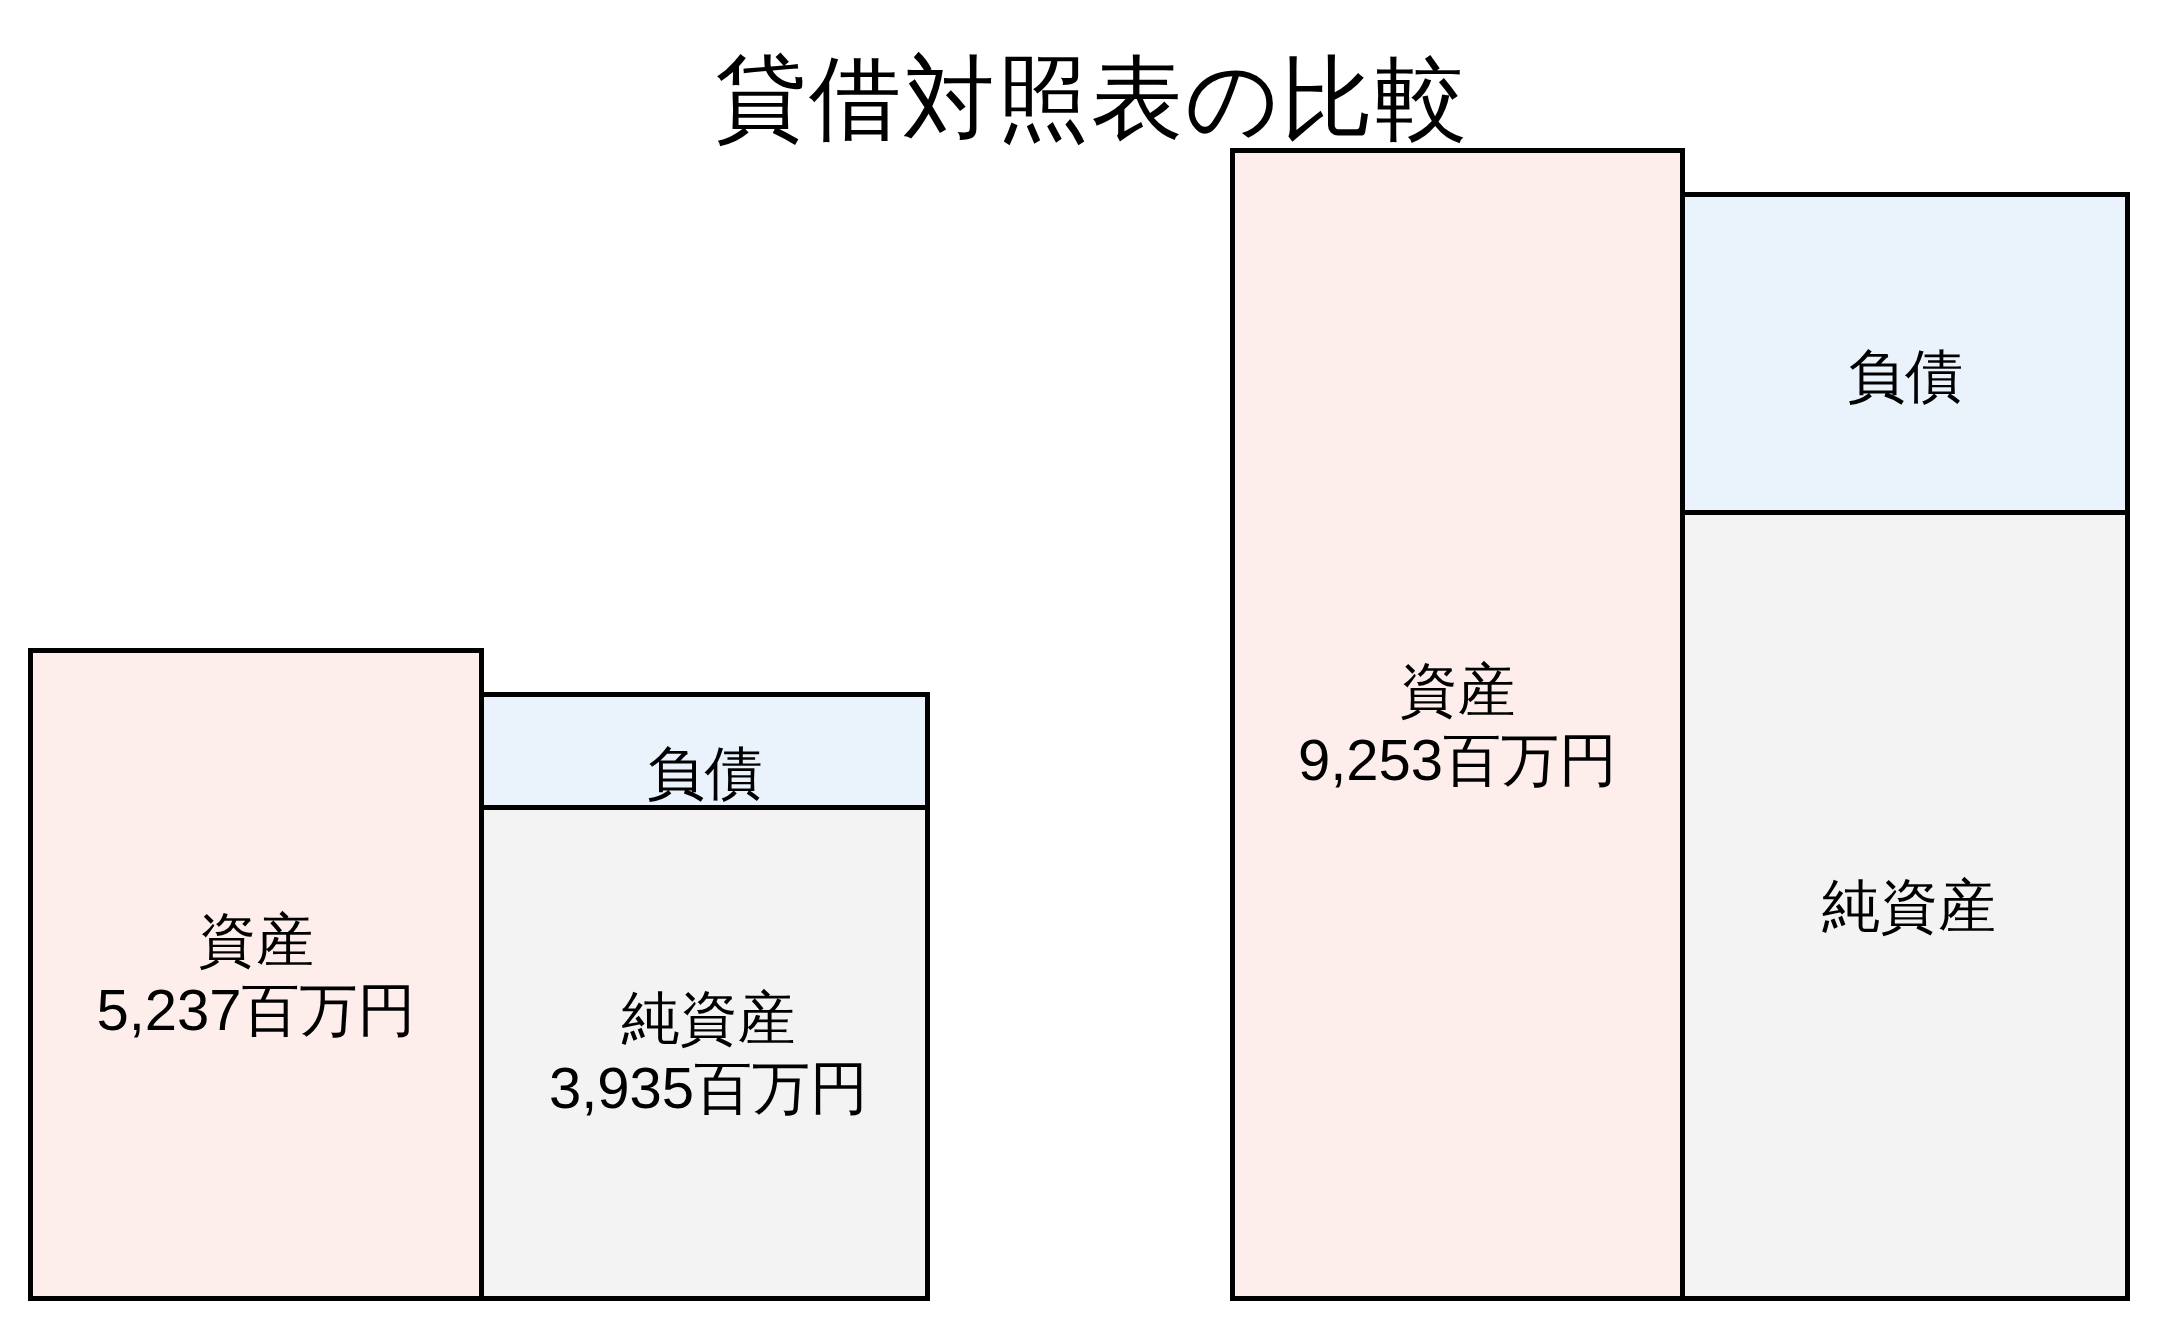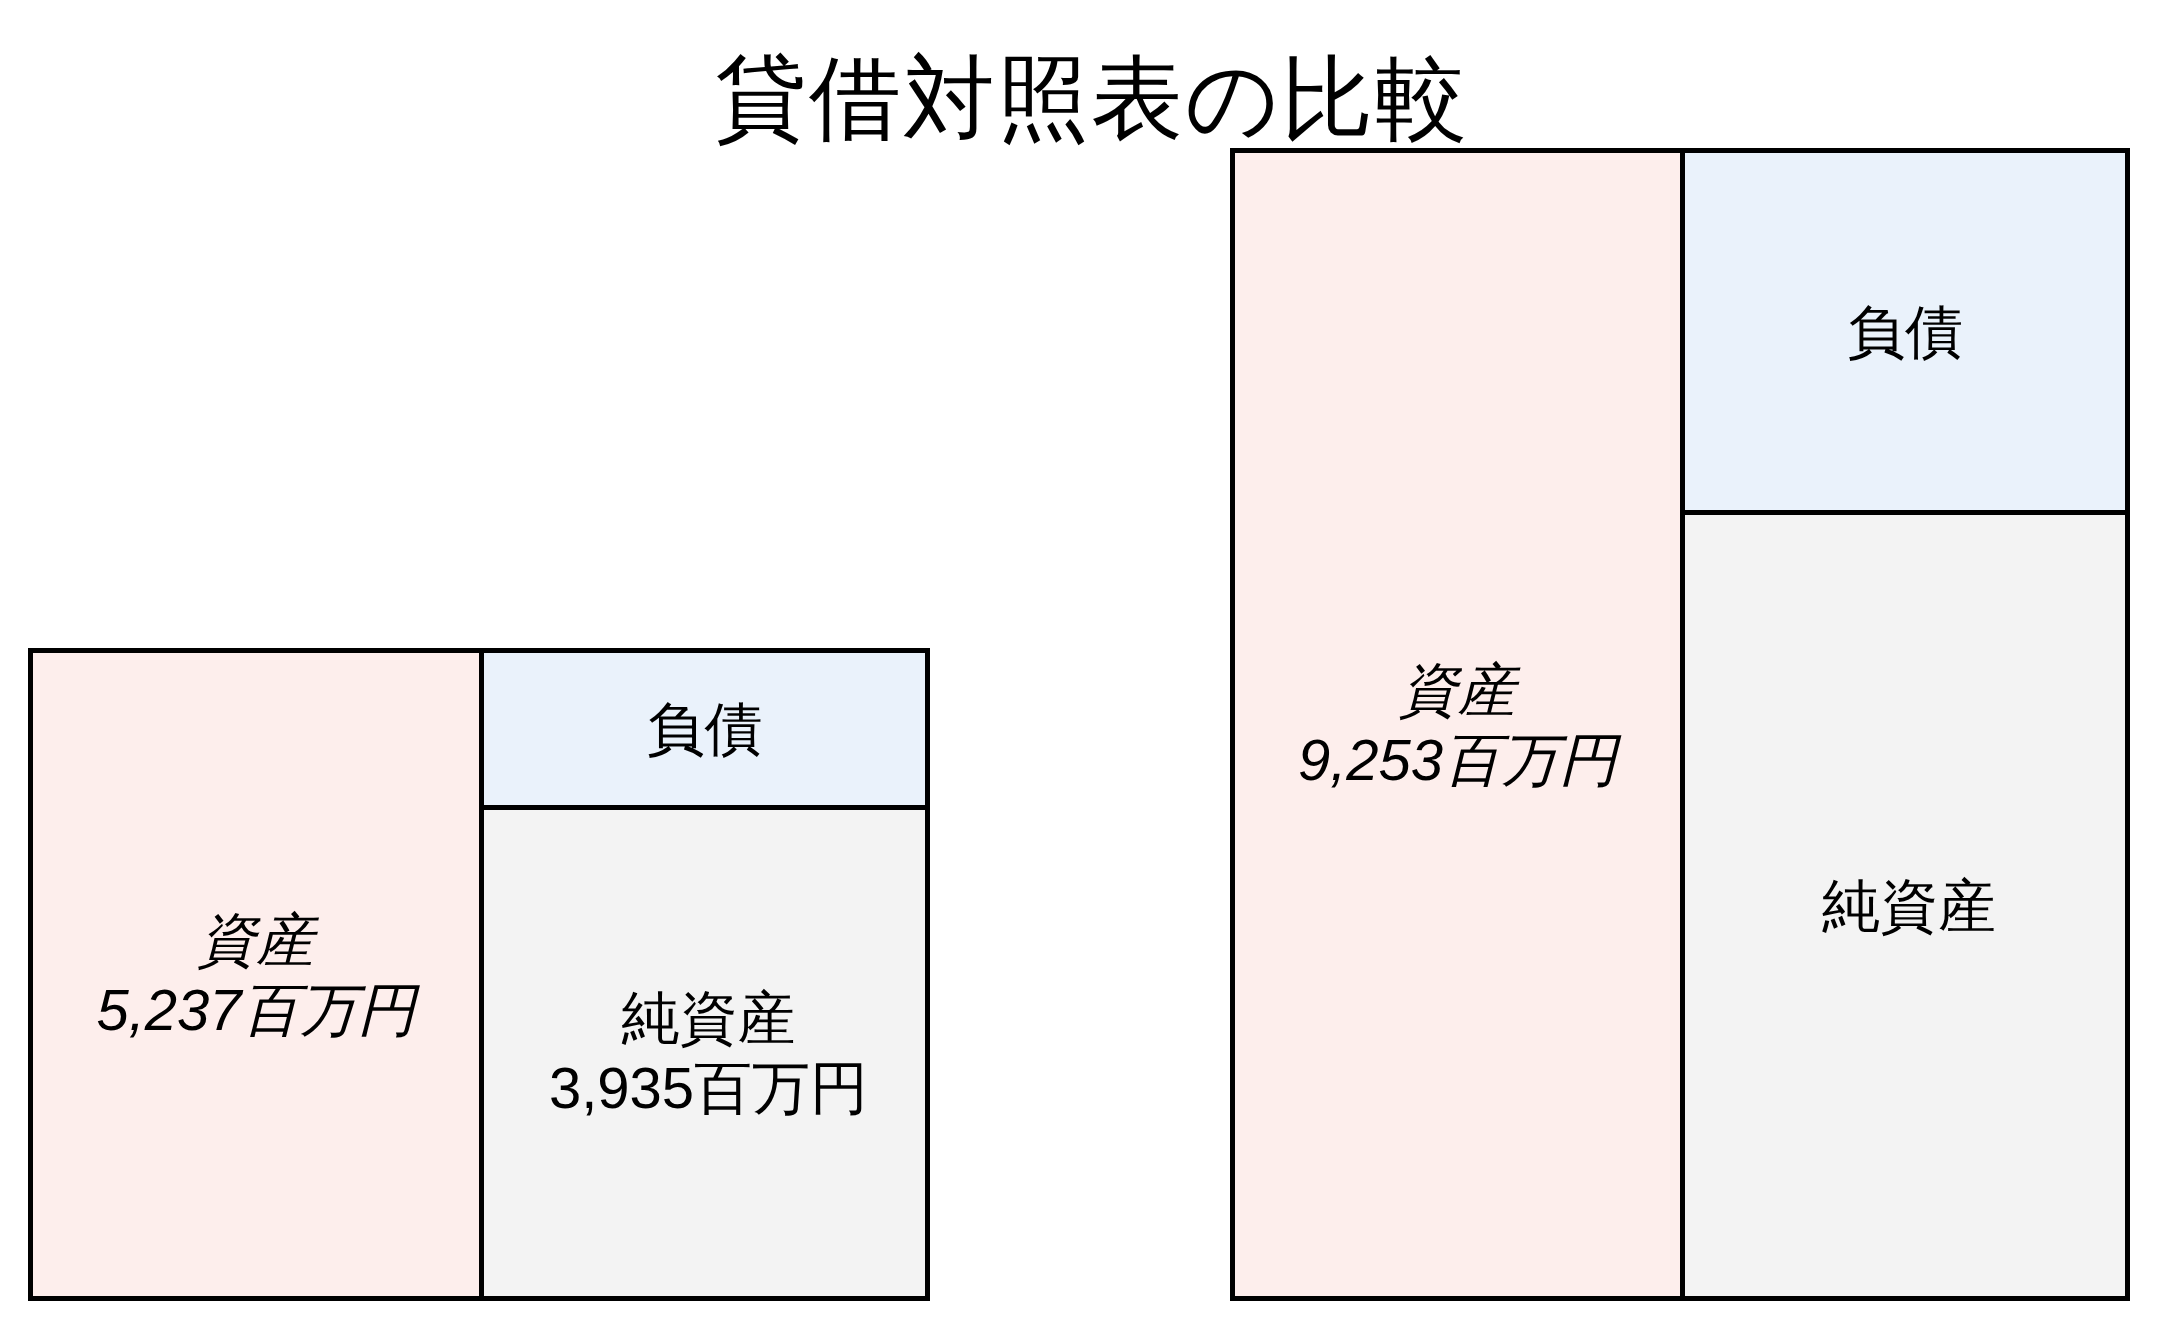--- a/index.html
+++ b/index.html
@@ -38,22 +38,22 @@
     border: 5px solid var(--c-border, #000000);
     display: flex;
     flex-direction: column;
     align-items: center;
     justify-content: center;
     text-align: center;
     font-size: 58px;
     line-height: 70px;
     white-space: nowrap;
   }
-  .box.assets      { background: var(--c-assets, #fdeeec); font-style: italic; }
-  .box.liabilities { background: var(--c-liabilities, #eaf2fb); }
+  .box.assets      { background: var(--c-assets, #fdeeec); }
+  .box.liabilities { background: var(--c-liabilities, #eaf2fb); margin-top: 44px; }
   .box.net-assets  { background: var(--c-net-assets, #f3f3f3); padding-left: 8px; }
 </style>
 </head>
 <body>
 
 <div class="stage">
 
   <h1 class="title">貸借対照表の比較</h1>
 
   <section class="sheet" style="left: 28px; top: 648px; width: 902px; height: 653px;">

